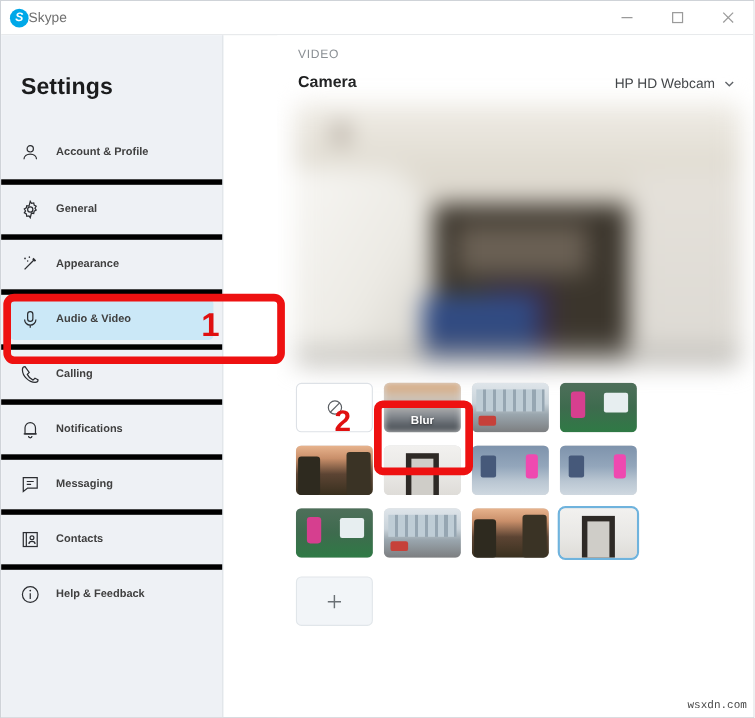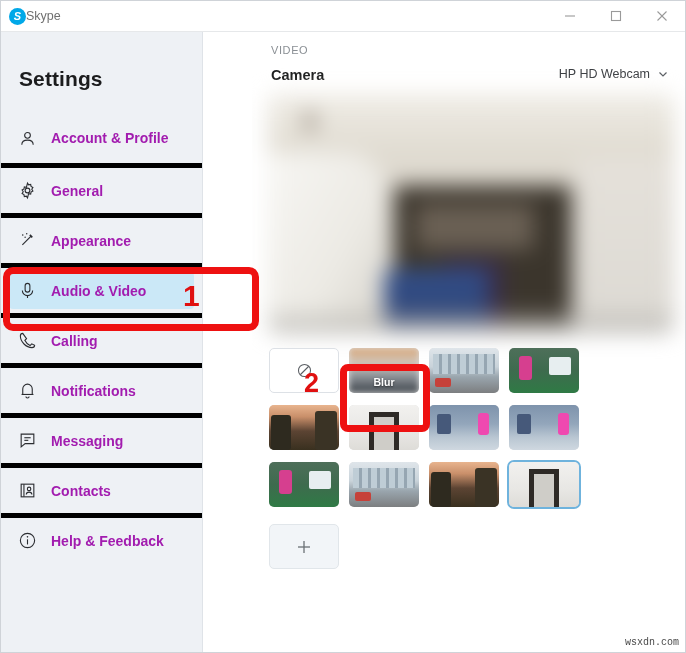--- a/index.html
+++ b/index.html
@@ -102,23 +102,23 @@
     width: 24px;
     height: 24px;
     flex: none;
     display: flex;
     align-items: center;
     justify-content: center;
     color: #2b2d31;
   }
   .nav-item .label {
     margin-left: 12px;
-    font-size: 14px;
-    font-weight: bold;
-    color: #a21caf;
+    font-size: 10px;
+    font-weight: bold;
+    color: #404040;
   }
   .nav-item.selected .inner-pill {
     position: absolute;
     left: 8px; right: 8px;
     top: 4px; bottom: 4px;
     background: #cbe8f7;
     border-radius: 4px;
     z-index: 0;
   }
   .nav-item.selected .ico,
@@ -158,21 +158,21 @@
   }
   .section-label {
     font-size: 11px;
     font-weight: normal;
     color: #8a8f94;
     letter-spacing: .6px;
     padding: 12px 0 0 19px;
   }
   .camera-row {
     display: flex;
-    align-items: flex-start;
+    align-items: flex-end;
     padding: 11px 16px 0 19px;
   }
   .camera-label {
     font-size: 14.5px;
     font-weight: bold;
     color: #1b1c1d;
   }
   .camera-select {
     margin-left: auto;
     display: flex;

